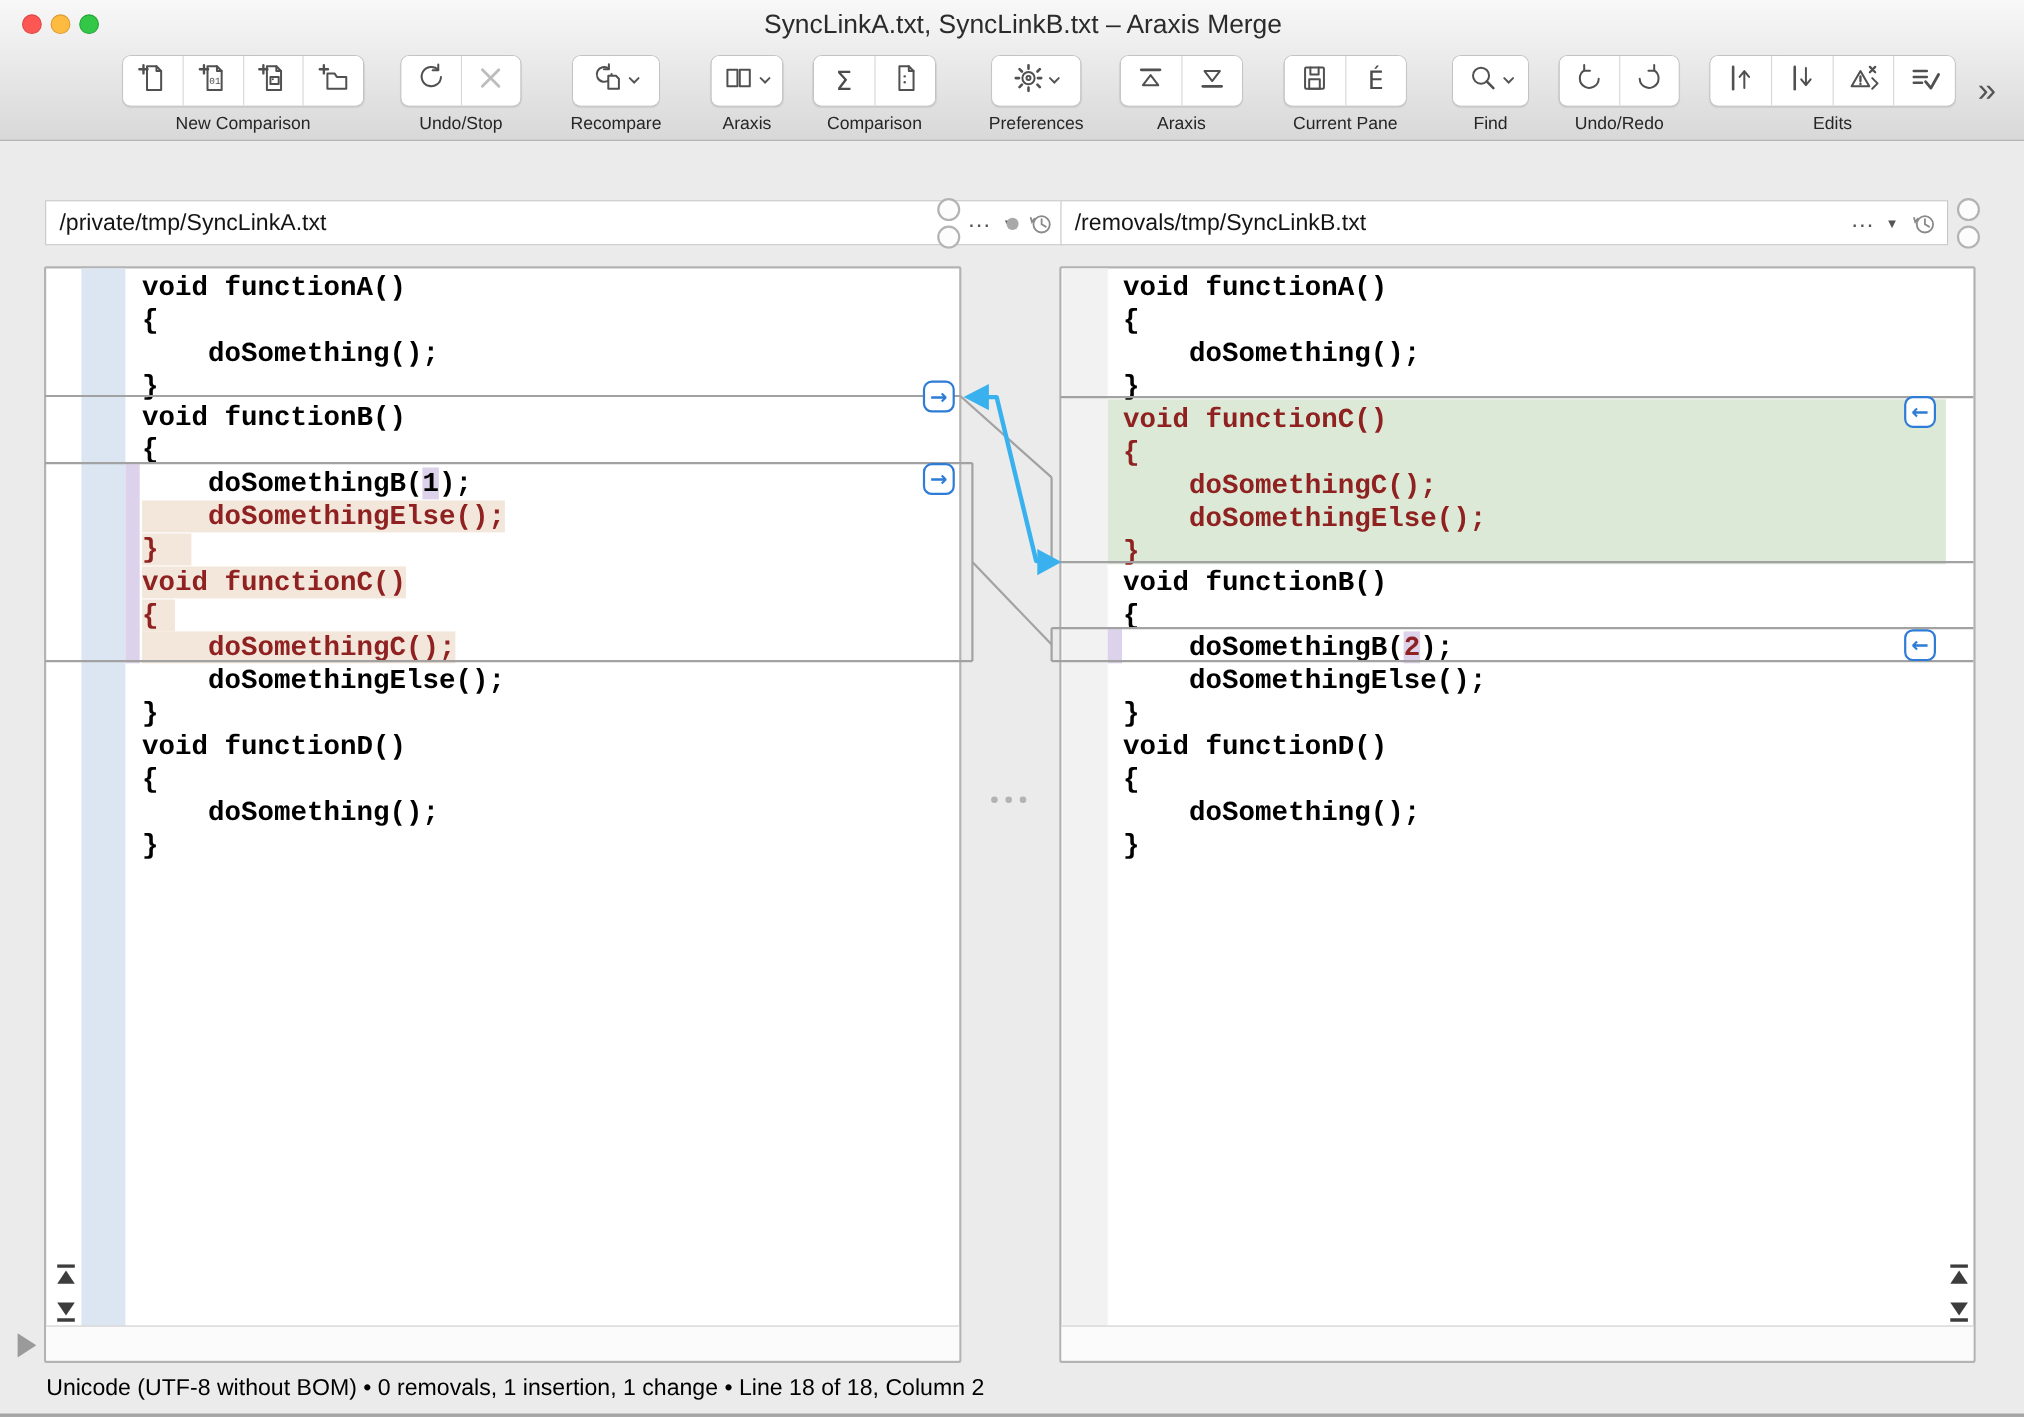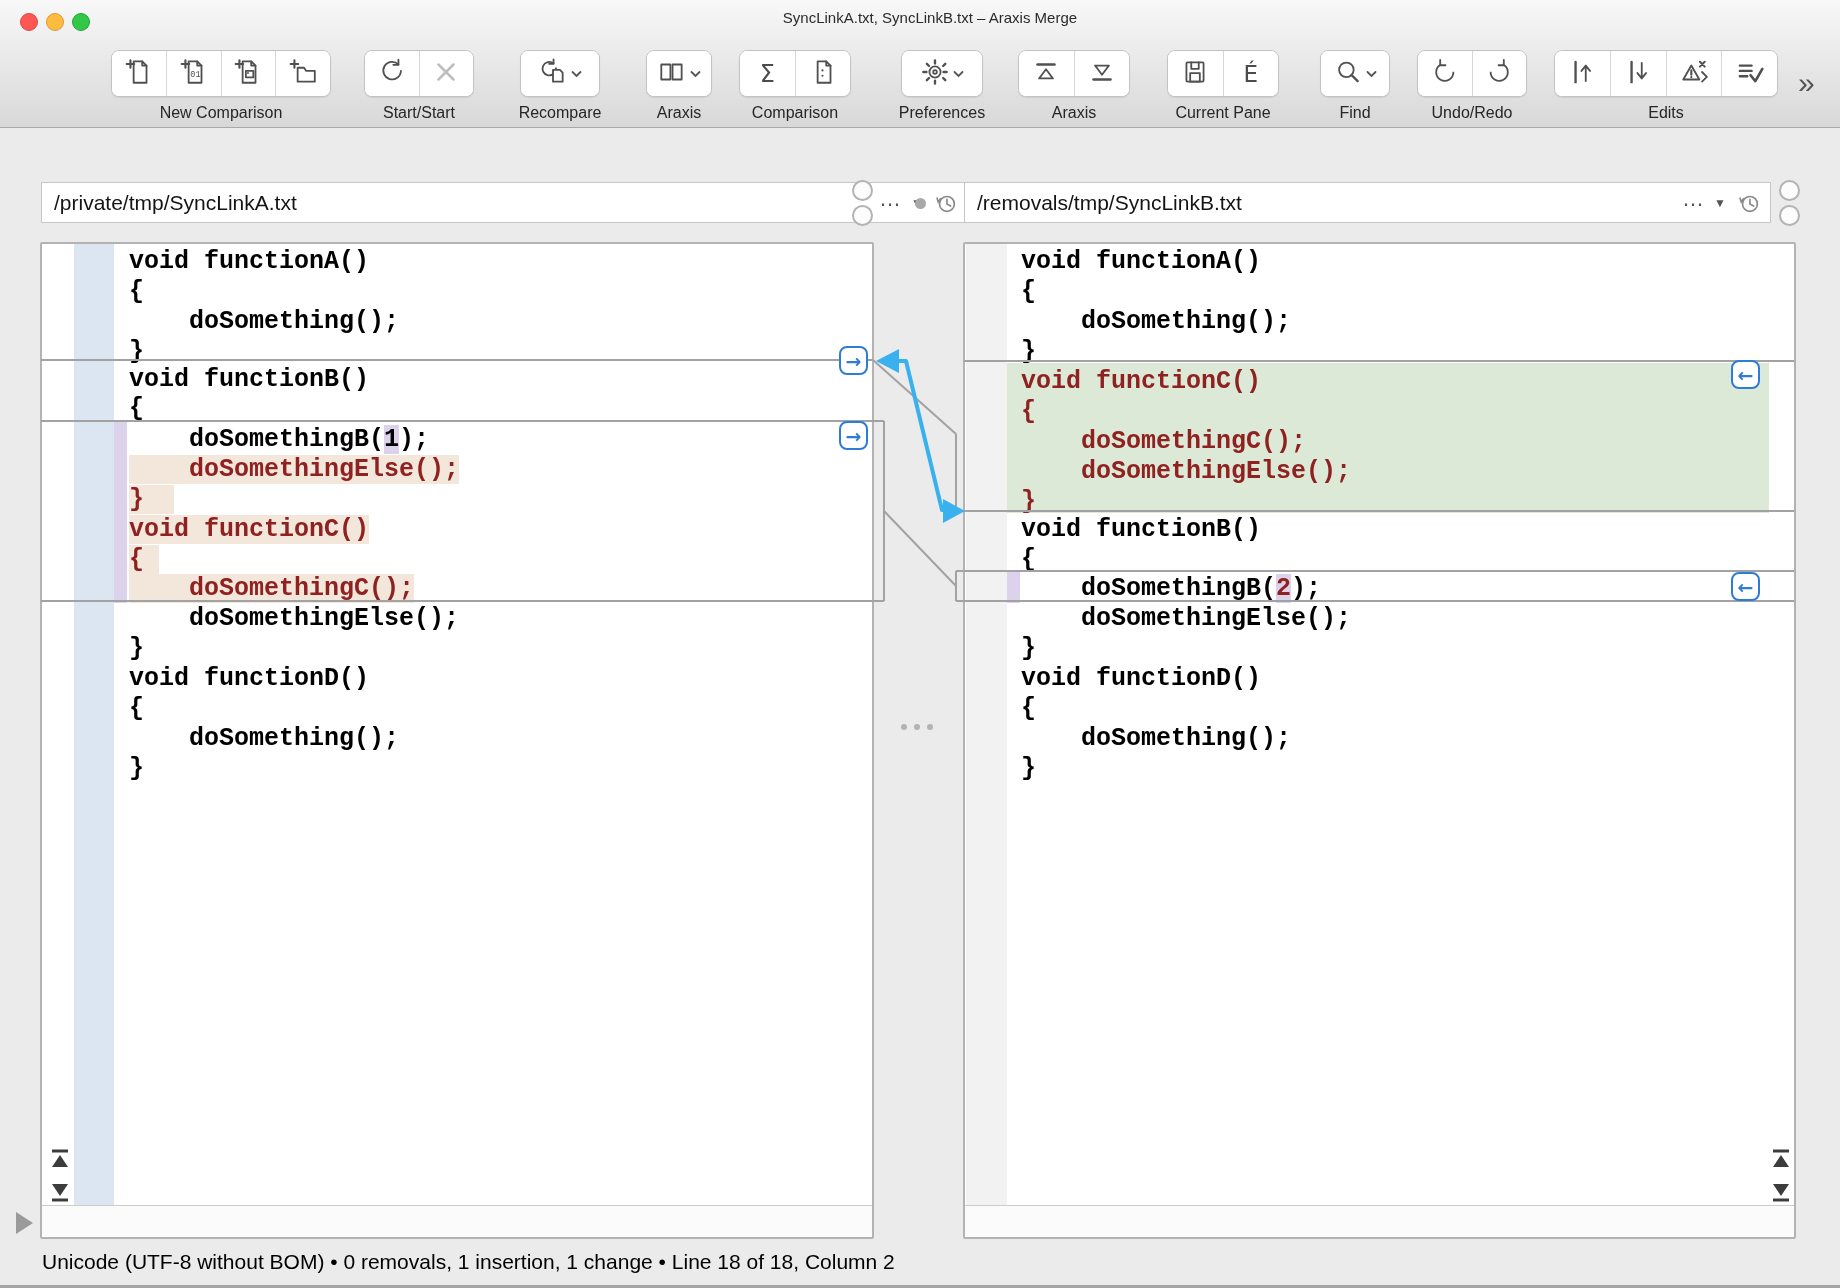--- a/index.html
+++ b/index.html
@@ -14,21 +14,21 @@
     position:absolute; left:0; top:0; width:1840px; height:128px;
     background:linear-gradient(#f8f8f8, #d8d8d8);
     border-bottom:1px solid #a9a9a9;
   }
   .traffic { position:absolute; top:13px; width:18px; height:18px; border-radius:50%; }
   #tl-close { left:20px;  background:#fc5753; border:1px solid #df4744; }
   #tl-min   { left:46px;  background:#fdbc40; border:1px solid #de9b34; }
   #tl-zoom  { left:72px;  background:#33c748; border:1px solid #27a53a; }
   #title {
     position:absolute; left:0; top:9px; width:1840px; text-align:center;
-    font-size:15px; color:#2b2b2b;padding-left:20px;
+    font-size:24px; color:#2b2b2b;padding-left:20px;
   }
   
   .tg { position:absolute; top:50px; height:72px; }
   .tg .btns {
     display:flex; height:47px; border:1px solid #c3c3c3; border-radius:8px;
     background:#fff; overflow:hidden; box-shadow:0 1px 1px rgba(0,0,0,.08);
   }
   .tbtn {
     flex:1 1 0; display:flex; align-items:center; justify-content:center;
     background:#fff; border-left:1px solid #d6d6d6; min-width:0; gap:2px;
@@ -161,21 +161,21 @@
                   <path d="M20 7A8.2 8.2 0 1 0 22.3 13"></path>
                   <path d="M20 2.5v4.8h-4.8"></path>
                 </svg></span>
             </div>
             <div class="tbtn">
               <span><svg width="30" height="30" viewBox="0 0 28 28" fill="none" stroke="#505050" stroke-width="1.7" stroke-linecap="round" stroke-linejoin="round">
                   <path d="M7 7l14 14M21 7L7 21" stroke="#bdbdbd" stroke-width="2.4"></path>
                 </svg></span>
             </div>
           </div>
-          <div class="tlabel">Start/Start</div>
+          <div class="tlabel">Undo/Stop</div>
         </div>
         <div class="tg" style="left: 520px; width: 80px;">
           <div class="btns">
             <div class="tbtn">
               <span><svg width="30" height="30" viewBox="0 0 28 28" fill="none" stroke="#505050" stroke-width="1.7" stroke-linecap="round" stroke-linejoin="round">
                   <path d="M14.5 6A6.3 6.3 0 1 0 16.8 10.5"></path>
                   <path d="M14.5 2.2v4.2h-4.2"></path>
                   <path d="M14 12h6.5l2.5 2.5V23h-9z" fill="#fff"></path>
                 </svg></span>
               <span><svg width="13" height="9" viewBox="0 0 13 9">

